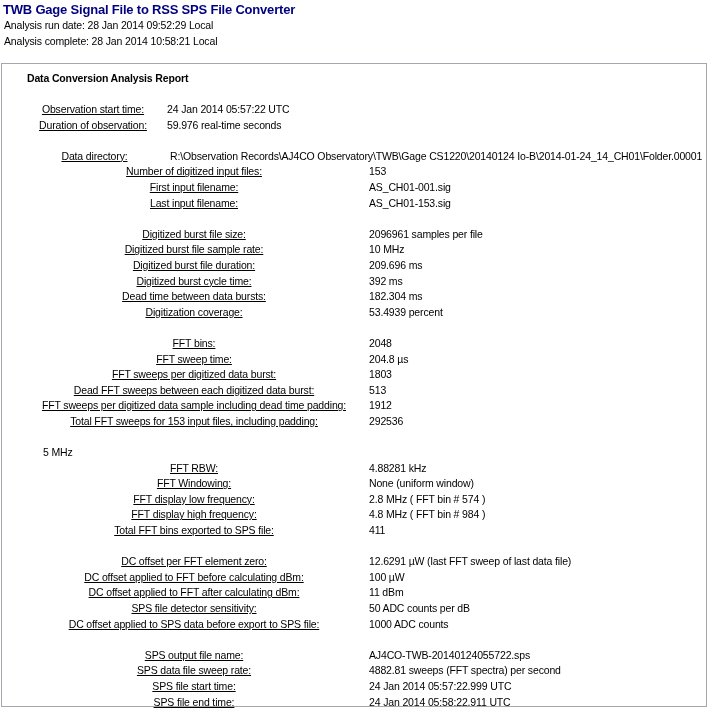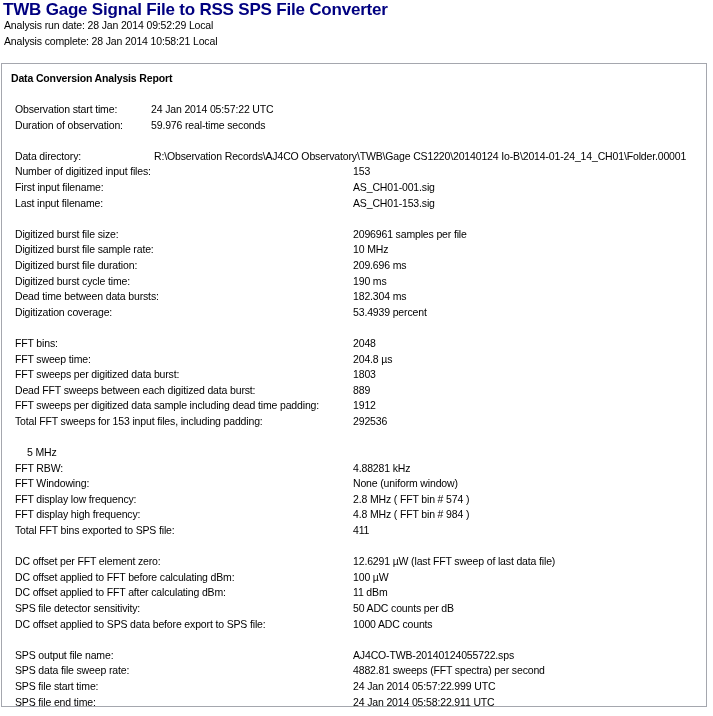--- a/index.html
+++ b/index.html
@@ -15,38 +15,38 @@
     color:var(--text-color);
     font-family:"Liberation Sans",sans-serif;
     font-size:10.5px;
     line-height:15.6px;
     letter-spacing:-0.15px;
     position:relative;
   }
   .app-header{position:absolute;left:3px;top:2px;width:706px;}
   .app-title{
     color:var(--title-color);
-    font-size:17px;
+    font-size:13px;
     font-weight:bold;
     line-height:16px;
     letter-spacing:-0.2px;
   }
   .app-subline{line-height:15.8px;padding-left:1px;}
   .groupbox{
     position:absolute;
     left:1px;top:63px;
     width:706px;height:644px;
     border:1px solid var(--border-color);
     background:var(--bg);
-    padding:7px 9px 0 9px;
+    padding:7px 9px 0 25px;
   }
   .groupbox-title{font-weight:bold;line-height:14px;}
   .report-body{margin-top:17px;padding-left:4px;}
   .row{display:flex;height:15.6px;white-space:pre;}
-  .row .lbl{flex:0 0 326px;text-align:left;white-space:pre;}
+  .row .lbl{flex:0 0 326px;text-align:center;white-space:pre;text-decoration:underline;}
   .row.colA .lbl{flex:0 0 124px;}
   .row.colB .lbl{flex:0 0 127px;}
   .row .val{margin-left:12px;white-space:pre;}
   .row.blank{}
 </style>
 </head>
 <body>
 
 <div class="app-header">
   <div class="app-title">TWB Gage Signal File to RSS SPS File Converter</div>
@@ -61,28 +61,28 @@
       <div class="row colA"><span class="lbl">Duration of observation:</span><span class="val">59.976 real-time seconds</span></div>
       <div class="row blank"></div>
       <div class="row colB"><span class="lbl">Data directory:</span><span class="val">R:\Observation Records\AJ4CO Observatory\TWB\Gage CS1220\20140124 Io-B\2014-01-24_14_CH01\Folder.00001</span></div>
       <div class="row"><span class="lbl">Number of digitized input files:</span><span class="val">153</span></div>
       <div class="row"><span class="lbl">First input filename:</span><span class="val">AS_CH01-001.sig</span></div>
       <div class="row"><span class="lbl">Last input filename:</span><span class="val">AS_CH01-153.sig</span></div>
       <div class="row blank"></div>
       <div class="row"><span class="lbl">Digitized burst file size:</span><span class="val">2096961 samples per file</span></div>
       <div class="row"><span class="lbl">Digitized burst file sample rate:</span><span class="val">10 MHz</span></div>
       <div class="row"><span class="lbl">Digitized burst file duration:</span><span class="val">209.696 ms</span></div>
-      <div class="row"><span class="lbl">Digitized burst cycle time:</span><span class="val">190 ms</span></div>
+      <div class="row"><span class="lbl">Digitized burst cycle time:</span><span class="val">392 ms</span></div>
       <div class="row"><span class="lbl">Dead time between data bursts:</span><span class="val">182.304 ms</span></div>
       <div class="row"><span class="lbl">Digitization coverage:</span><span class="val">53.4939 percent</span></div>
       <div class="row blank"></div>
       <div class="row"><span class="lbl">FFT bins:</span><span class="val">2048</span></div>
       <div class="row"><span class="lbl">FFT sweep time:</span><span class="val">204.8 µs</span></div>
       <div class="row"><span class="lbl">FFT sweeps per digitized data burst:</span><span class="val">1803</span></div>
-      <div class="row"><span class="lbl">Dead FFT sweeps between each digitized data burst:</span><span class="val">889</span></div>
+      <div class="row"><span class="lbl">Dead FFT sweeps between each digitized data burst:</span><span class="val">513</span></div>
       <div class="row"><span class="lbl">FFT sweeps per digitized data sample including dead time padding:</span><span class="val">1912</span></div>
       <div class="row"><span class="lbl">Total FFT sweeps for 153 input files, including padding:</span><span class="val">292536</span></div>
       <div class="row blank"></div>
       <div class="row"><span class="val">5 MHz</span></div>
       <div class="row"><span class="lbl">FFT RBW:</span><span class="val">4.88281 kHz</span></div>
       <div class="row"><span class="lbl">FFT Windowing:</span><span class="val">None (uniform window)</span></div>
       <div class="row"><span class="lbl">FFT display low frequency:</span><span class="val">2.8 MHz ( FFT bin # 574 )</span></div>
       <div class="row"><span class="lbl">FFT display high frequency:</span><span class="val">4.8 MHz ( FFT bin # 984 )</span></div>
       <div class="row"><span class="lbl">Total FFT bins exported to SPS file:</span><span class="val">411</span></div>
       <div class="row blank"></div>

